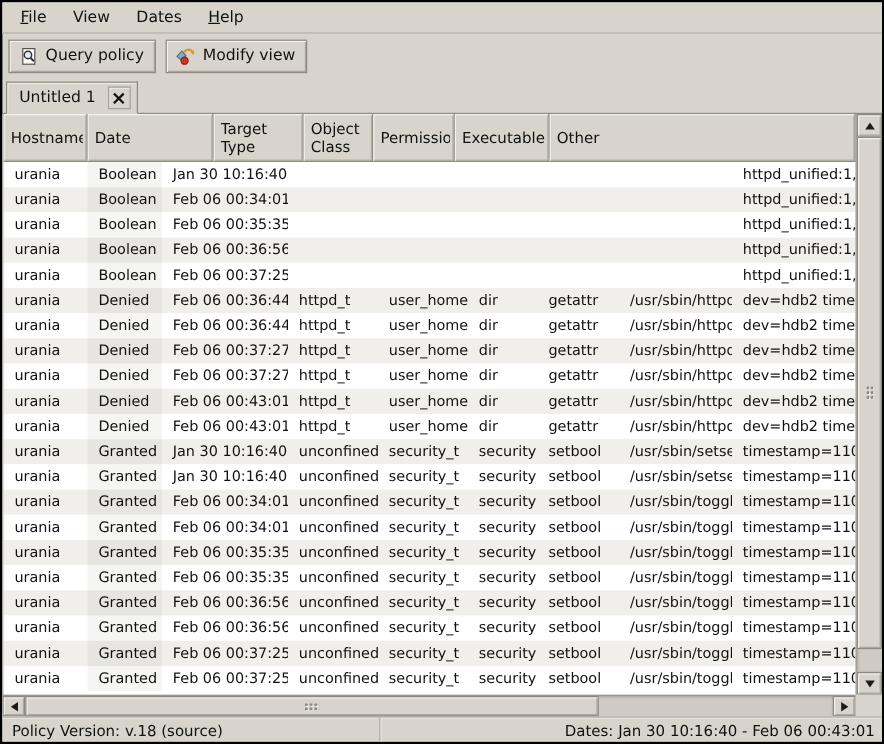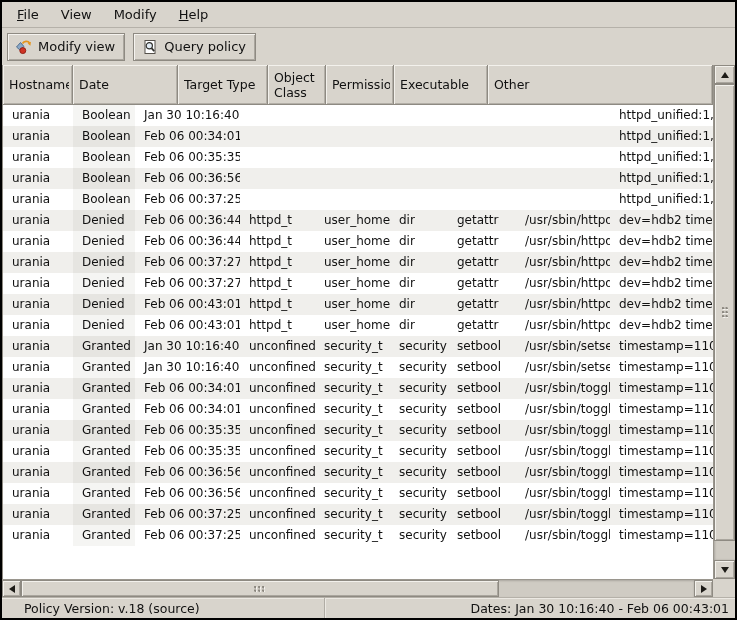--- a/index.html
+++ b/index.html
@@ -135,80 +135,92 @@
 
   
   .statusbar {
     flex: 0 0 21px; display: flex; align-items: center;
     background: #d8d4cc; border-top: 1px solid #b5b1a9;
     box-shadow: inset 0 1px 0 #ece9e3;
     font-size: 12.5px;
   }
   .status-sec { height: 100%; display: flex; align-items: center; overflow: hidden; white-space: nowrap; }
   .status-sec + .status-sec { border-left: 1px solid #b0aca4; box-shadow: inset 1px 0 0 #ece9e3; }
-  .sec-left  { flex: 1.15 1 0; padding-left: 22px; }
+  .sec-left  { flex: 1.15 1 0; padding-left: 8px; }
   .sec-mid   { flex: 1 1 0; padding-left: 10px; }
   .sec-right { flex: 1.55 1 0; justify-content: flex-end; padding-right: 6px; }
 </style>
 </head>
 <body>
 
 <div class="window">
 
   <div class="menubar">
       <span class="menu-item"><u>F</u>ile</span>
       <span class="menu-item">View</span>
-      <span class="menu-item">Modify</span>
+      <span class="menu-item">Dates</span>
       <span class="menu-item"><u>H</u>elp</span>
     </div>
 
   <div class="toolbar">
+    <button class="tbtn">
+      <span class="ticon">
+        <svg viewBox="0 0 16 16" width="16" height="16">
+          <rect x="3" y="1.5" width="10" height="13" fill="#ffffff" stroke="#55514b" stroke-width="1"></rect>
+          <circle cx="7.3" cy="6.8" r="3.1" fill="#d7e4f0" fill-opacity="0.75" stroke="#30302c" stroke-width="1.2"></circle>
+          <line x1="9.5" y1="9.2" x2="12.2" y2="12.1" stroke="#30302c" stroke-width="1.7"></line>
+        </svg>
+      </span>
+      <span>Query policy</span>
+    </button>
     <button class="tbtn">
       <span class="ticon">
         <svg viewBox="0 0 18 16" width="18" height="16">
           <path d="M7.5 4.5 C 9 1.8, 13 1.6, 14.8 4.2" fill="none" stroke="#e5951e" stroke-width="1.7"></path>
           <polygon points="15.9,2.8 15.4,6.8 12.6,4.6" fill="#e5951e"></polygon>
           <polygon points="1.5,8 5.5,3.5 9,7.5 5,11" fill="#8aa8c6" stroke="#4a688a" stroke-width="0.9"></polygon>
           <circle cx="7.8" cy="11.6" r="3" fill="#cf3324" stroke="#8f1d12" stroke-width="0.9"></circle>
         </svg>
       </span>
       <span>Modify view</span>
     </button>
-    <button class="tbtn">
-      <span class="ticon">
-        <svg viewBox="0 0 16 16" width="16" height="16">
-          <rect x="3" y="1.5" width="10" height="13" fill="#ffffff" stroke="#55514b" stroke-width="1"></rect>
-          <circle cx="7.3" cy="6.8" r="3.1" fill="#d7e4f0" fill-opacity="0.75" stroke="#30302c" stroke-width="1.2"></circle>
-          <line x1="9.5" y1="9.2" x2="12.2" y2="12.1" stroke="#30302c" stroke-width="1.7"></line>
-        </svg>
-      </span>
-      <span>Query policy</span>
-    </button>
   </div>
 
+  <div class="tabbar">
+    <div class="tab">
+      <span>Untitled 1</span>
+      <button class="tab-close">
+        <span style="display:inline-flex">
+          <svg viewBox="0 0 10 10" width="10" height="10">
+            <path d="M1.6 1.6 L8.4 8.4 M8.4 1.6 L1.6 8.4" stroke="#14120f" stroke-width="1.9" stroke-linecap="square"></path>
+          </svg>
+        </span>
+      </button>
+    </div>
+  </div>
 
   <div class="table-area">
     <div class="grid">
       <div class="thead">
           <div class="hcell" style="width: 70px;">
             <span class="hlabel">Hostname</span>
           </div>
           <div class="hcell" style="width: 105px;">
             <span class="hlabel">Date</span>
           </div>
-          <div class="hcell" style="width: 90px; align-items: center;">
+          <div class="hcell" style="width: 75px; align-items: center;">
             <span class="hlabel">Target Type</span>
           </div>
           <div class="hcell" style="width: 58px;">
             <span class="hlabel">Object Class</span>
           </div>
           <div class="hcell" style="width: 68px;">
             <span class="hlabel">Permission</span>
           </div>
-          <div class="hcell" style="width: 94px;">
+          <div class="hcell" style="width: 79px;">
             <span class="hlabel">Executable</span>
           </div>
           <div class="hcell" style="width: 102px; flex: 1 1 auto;">
             <span class="hlabel">Other</span>
           </div>
         </div>
       <div class="tbody">
           <div class="trow">
             <div class="cell" style="width: 70px;">urania</div>
             <div class="cell sortcol" style="width: 62px;">Boolean</div>

